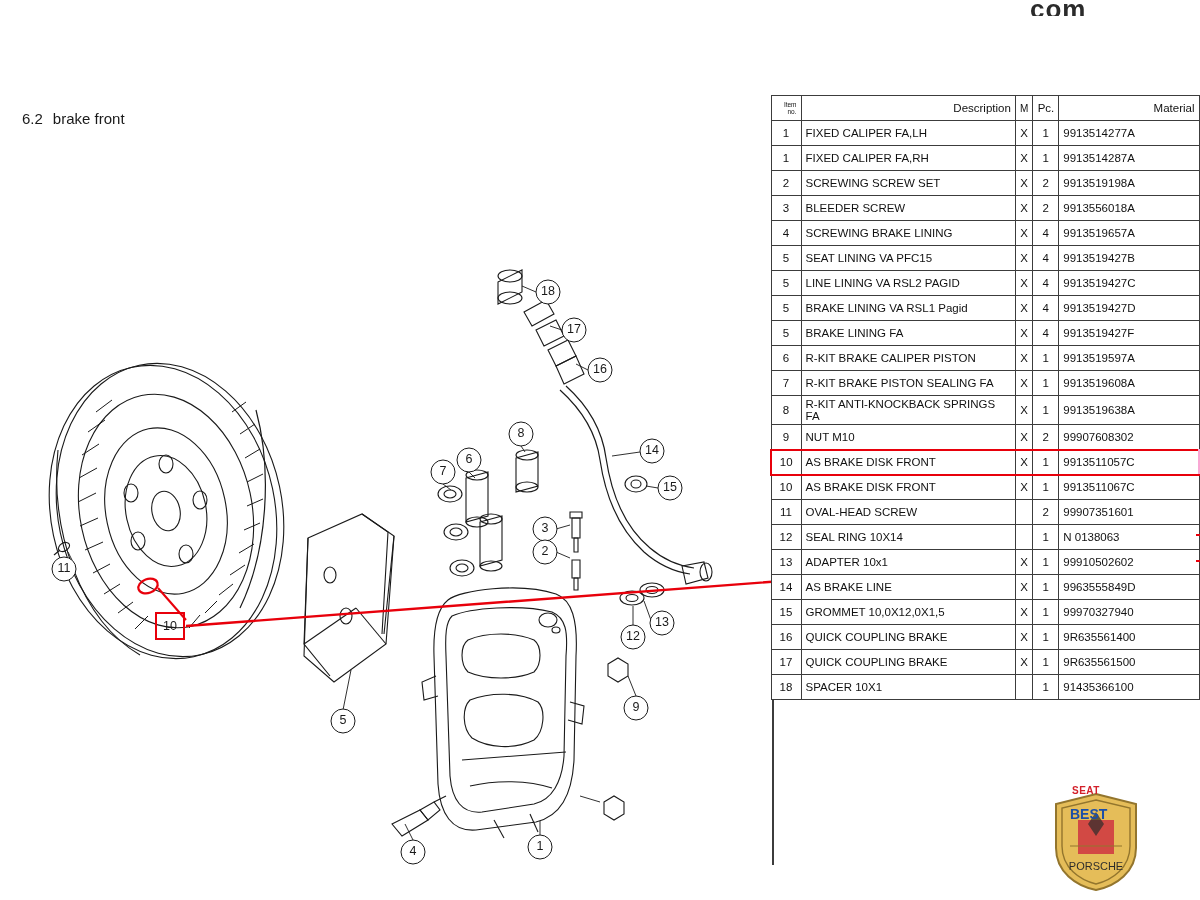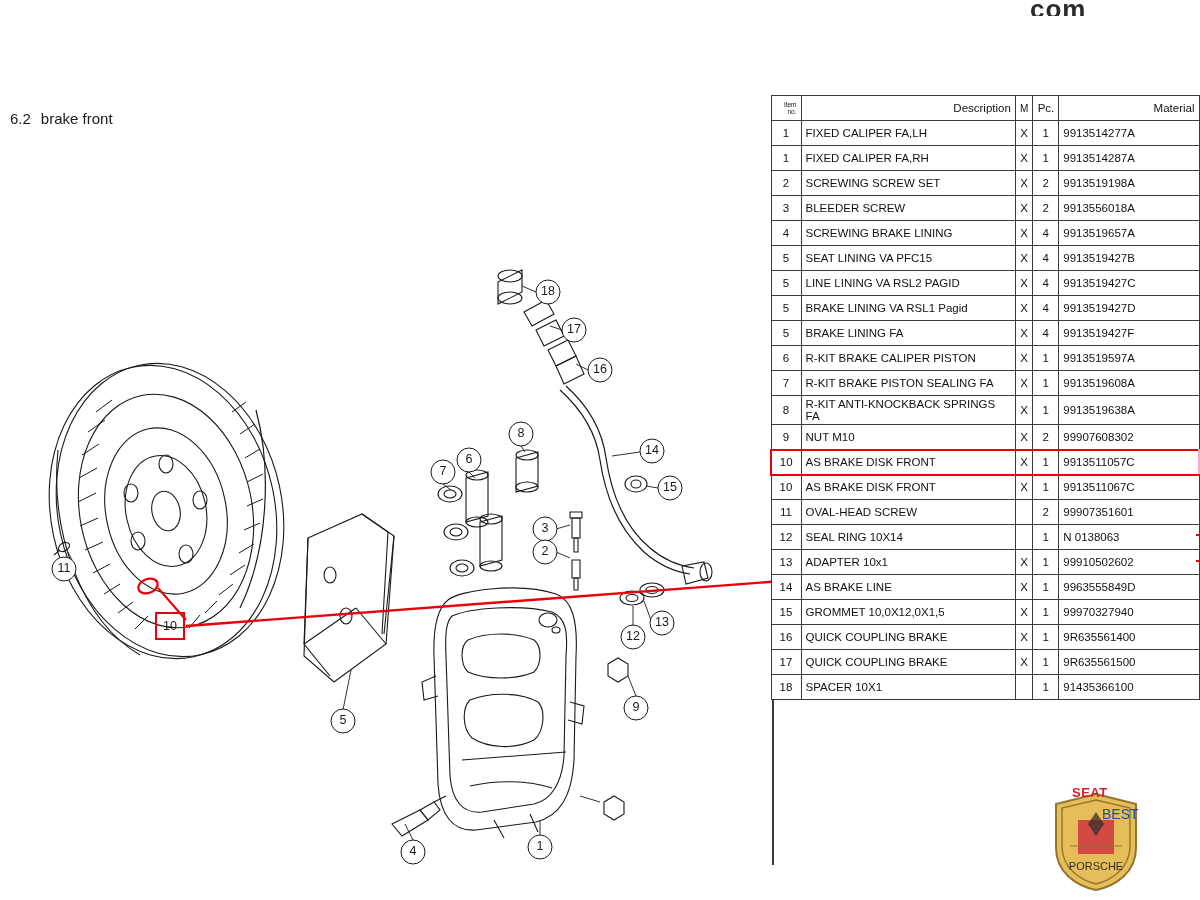--- a/index.html
+++ b/index.html
@@ -17,21 +17,21 @@
   
   .top-crop {
     position: absolute; top: -6px; left: 1030px;
     font-size: 26px; font-weight: bold; color: #2b2b2b;
     letter-spacing: 1px;
     height: 22px; overflow: hidden;
   }
 
   
   .section-title {
-    position: absolute; left: 10px; top: 110px;
+    position: absolute; left: 22px; top: 110px;
     font-size: 15px; color: #1a1a1a; text-align: right;
   }
   .section-title .num { margin-right: 10px; }
 
   
   .diagram { position: absolute; left: 0; top: 60px; width: 760px; height: 840px; }
   .diagram svg { display: block; }
 
   .calloutlbl {
     position: absolute;
@@ -86,26 +86,26 @@
   .red-edge-top { position: absolute; left: 1196px; top: 534px; width: 6px; height: 2px; background: #e8000b; }
   .red-edge-bot { position: absolute; left: 1196px; top: 560px; width: 6px; height: 2px; background: #e8000b; }
 
   
   .watermark {
     position: absolute; left: 1048px; top: 790px; width: 96px; height: 104px;
     opacity: 0.92;
   }
   .wm-red {
     position: absolute; left: 1072px; top: 785px;
-    font-size: 13px; font-weight: bold; color: #d3202a;
+    font-size: 10px; font-weight: bold; color: #d3202a;
     letter-spacing: 0.5px;
   }
   .wm-blue {
     position: absolute; left: 1070px; top: 806px;
-    font-size: 14px; font-weight: normal; color: #1b4fa8; margin-left: 32px;
+    font-size: 14px; font-weight: bold; color: #1b4fa8;
   }
 </style>
 </head>
 <body>
 
 <div class="page">
 
   <div class="top-crop">com</div>
 
   <div class="section-title">

